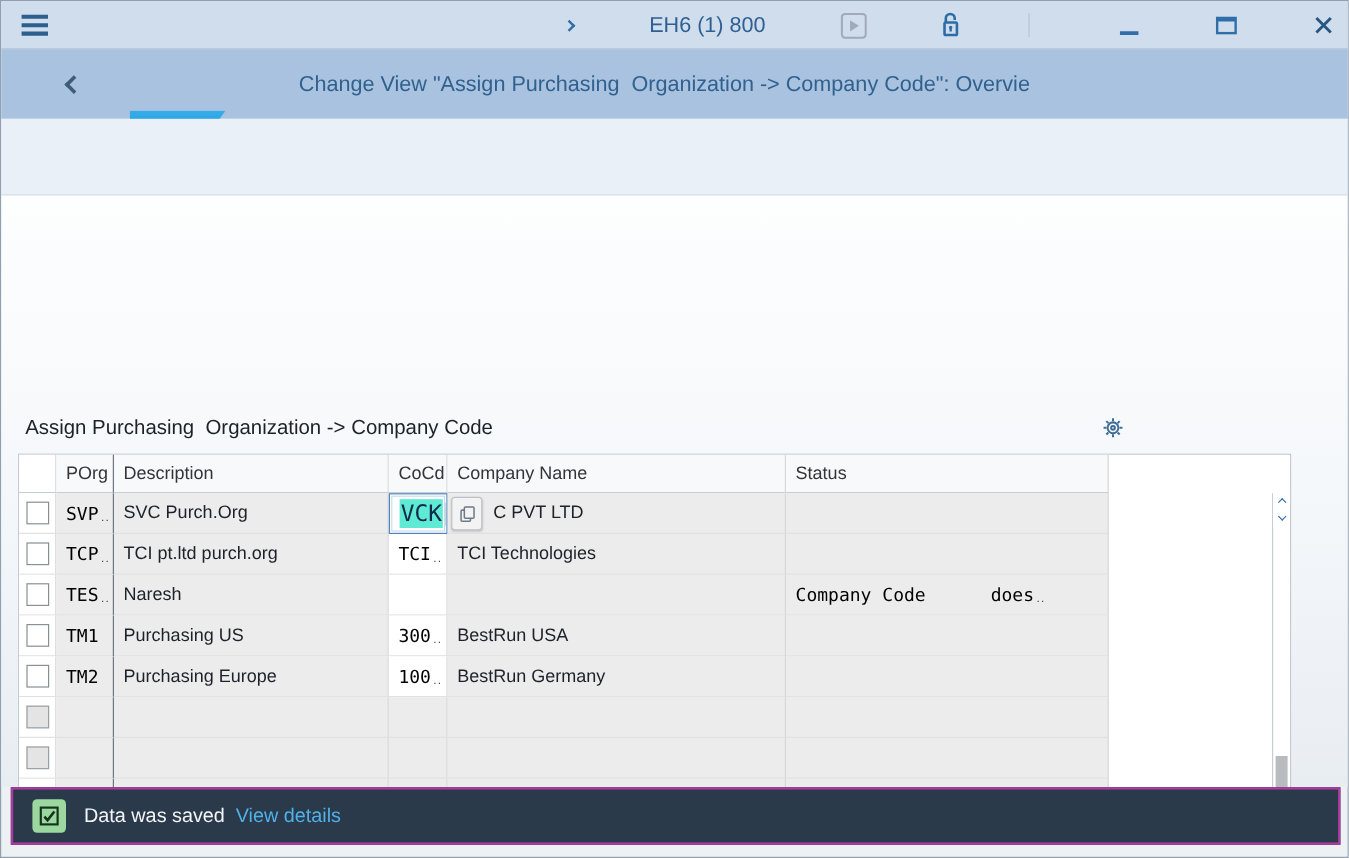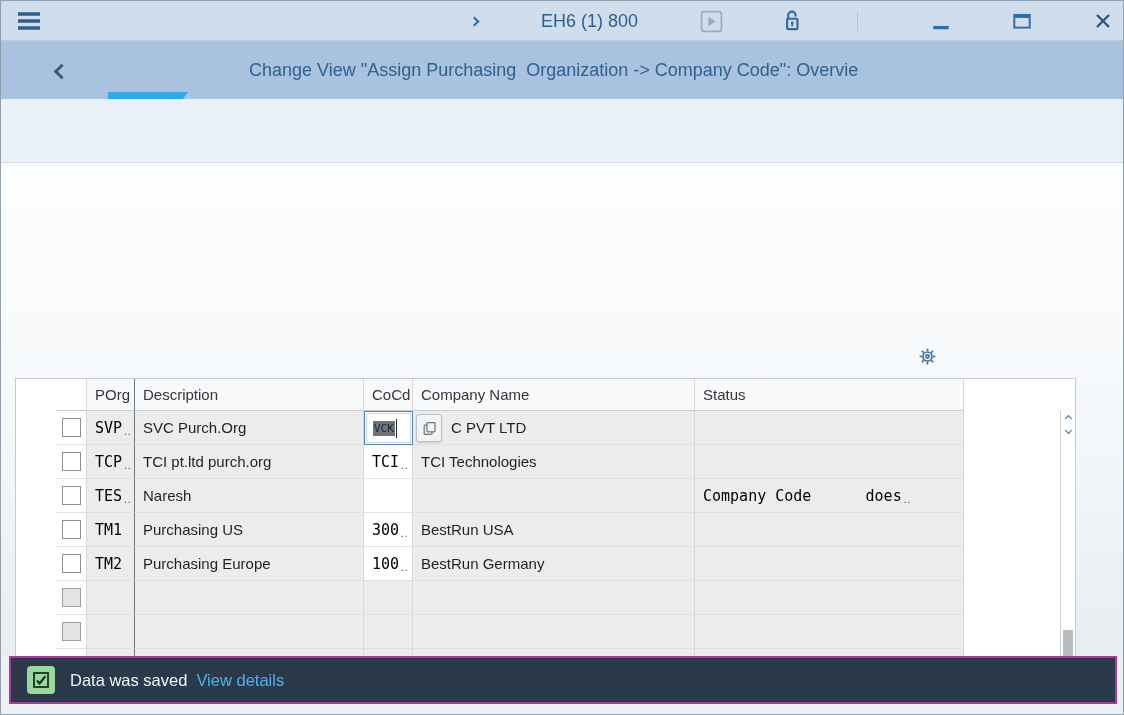--- a/index.html
+++ b/index.html
@@ -43,38 +43,38 @@
   .tbtn { position:absolute; top:118px; width:26px; height:26px; display:flex; align-items:center; justify-content:center; cursor:pointer; }
   .ttext { position:absolute; top:108px; height:44px; display:flex; align-items:center; gap:7px; color:#2f5e90; font-size:17px; cursor:pointer; }
   svg.ic { stroke:#3f6d95; fill:none; stroke-width:1.4; stroke-linecap:round; stroke-linejoin:round; }
 
   
   .content { position:absolute; left:0; top:162px; width:1124px; height:493px; background:linear-gradient(180deg,#fdfefe 0%,#f4f7fa 55%,#e8edf2 100%); }
   .section-head { position:absolute; left:20px; top:184px; font-size:17px; color:#1d2129; white-space:pre; }
   .gear { position:absolute; left:916px; top:183px; width:22px; height:22px; cursor:pointer; }
 
   
-  .tbl { position:absolute; left:14px; top:215px; width:1061px; height:320px; border:1px solid #c5cbd1; background:#fff;padding-left:40px; }
+  .tbl { position:absolute; left:14px; top:215px; width:1061px; height:320px; border:1px solid #c5cbd1; background:#fff; }
   .grid-row { display:grid; grid-template-columns:31px 48px 229px 49px 282px 269px; }
   .hrow { height:32px; }
   .drow { height:34px; }
   .cell { border-right:1px solid #d8d8d8; border-bottom:1px solid #e1e1e1; display:flex; align-items:center; padding-left:8px; font-size:15px; color:#1d2129; overflow:hidden; }
   .hrow .cell { background:#f8f9fa; border-bottom:1px solid #c8cdd2; color:#32363a; }
   .drow .cell { background:#ececec; }
   .cell.cb { background:#fff !important; justify-content:center; padding-left:0; }
   .cell.darkdiv { border-right:1px solid #6e7781; }
   .cell.code { font-family:"DejaVu Sans Mono", monospace; color:#000; }
   .cell.white { background:#fff !important; }
   .cell.pre { white-space:pre; }
   .checkbox { width:19px; height:19px; background:#fff; border:1px solid #8a8f94; }
   .checkbox.dim { background:#e4e4e4; border-color:#9aa0a5; }
   .trunc { font-family:"Liberation Sans", sans-serif; font-size:10px; letter-spacing:1px; color:#444; margin-left:2px; align-self:flex-end; padding-bottom:7px; }
 
   .cocd-focus { border:1px solid #4f84bd; background:#fff !important; outline:1px solid #c9dcef; outline-offset:-3px; }
-  .sel-text { background:#737373; color:#0e2b47; font-family:"DejaVu Sans Mono", monospace; font-size:11px; padding:1px 1px; }
+  .sel-text { background:#5eead4; color:#0e2b47; font-family:"DejaVu Sans Mono", monospace; font-size:19px; padding:1px 1px; }
   .caret { display:inline-block; width:1px; height:19px; background:#1c2a36; margin-left:1px; }
   .copy-btn { position:absolute; left:3px; top:3px; width:26px; height:28px; background:#f3f3f3; border:1px solid #bcc2c8; border-radius:3px; display:flex; align-items:center; justify-content:center; box-shadow:0 1px 2px rgba(0,0,0,.15); cursor:pointer; }
   .row0-company { position:relative; padding-left:38px; }
 
   
   .vscroll { position:absolute; right:0; top:32px; width:15px; height:272px; border-left:1px solid #c9ced3; background:#fff; }
   .vs-btn { width:100%; height:14px; display:flex; align-items:center; justify-content:center; background:#fff; cursor:pointer; }
   .vs-btn.b { height:11px; }
   .vs-bottom { position:absolute; bottom:0; left:0; width:100%; }
   .vs-thumb { position:absolute; left:2px; top:219px; width:10px; height:29px; background:#b9bcbe; cursor:pointer; }
@@ -233,20 +233,21 @@
           <path d="M6 13.5 a3 3 0 1 0 3 -3.2" stroke-width="1.6"></path>
           <path d="M9.2 8.3 l0 3 -2.6 -1.2 z" fill="#3f6d95" stroke="none"></path>
         </svg>
     </div>
     <div class="ttext" style="left:1045px">
       <span>Exit</span>
     </div>
   </div>
 
   <div class="content">
+    <div class="section-head">Assign Purchasing  Organization -&gt; Company Code</div>
     <div class="gear">
       <svg width="21" height="21" viewBox="0 0 20 20" style="stroke:#3f6d95;fill:none;stroke-width:1.6">
           <circle cx="10" cy="10" r="4.3"></circle>
           <circle cx="10" cy="10" r="1.5"></circle>
           <path d="M10 2.5 V4.8 M10 15.2 V17.5 M2.5 10 H4.8 M15.2 10 H17.5 M4.7 4.7 L6.3 6.3 M13.7 13.7 L15.3 15.3 M15.3 4.7 L13.7 6.3 M6.3 13.7 L4.7 15.3"></path>
         </svg>
     </div>
 
     <div class="tbl">
 

